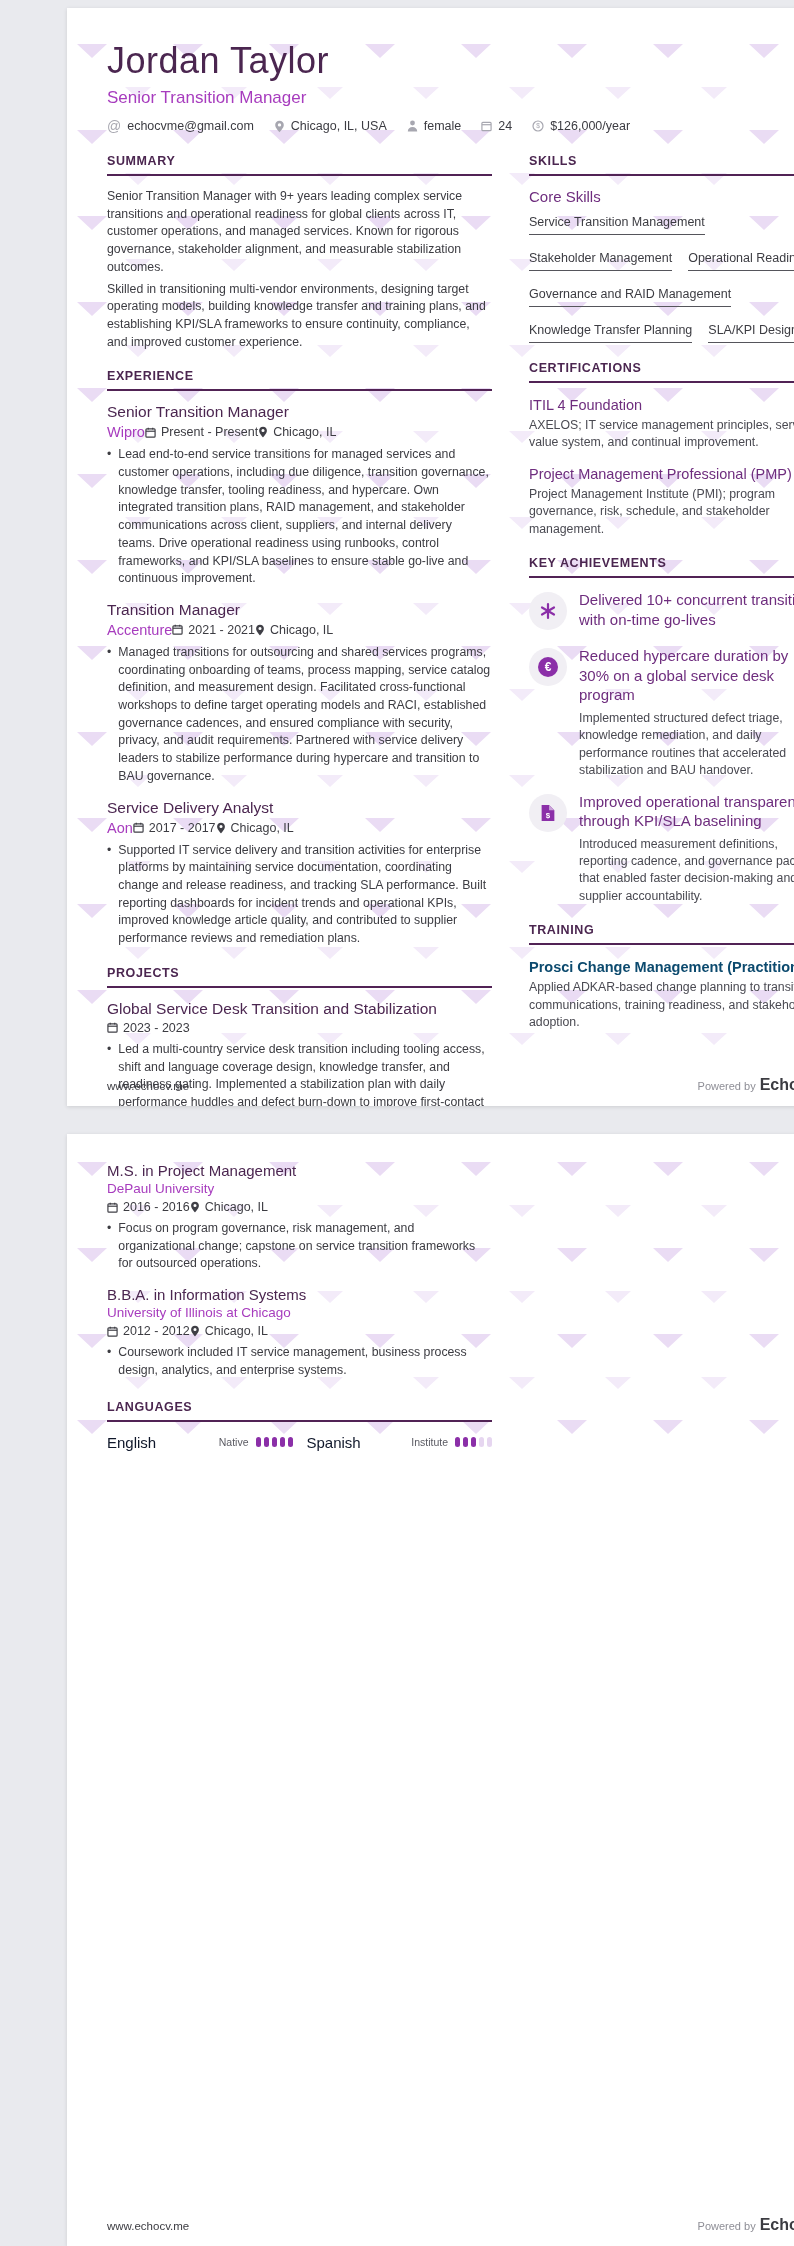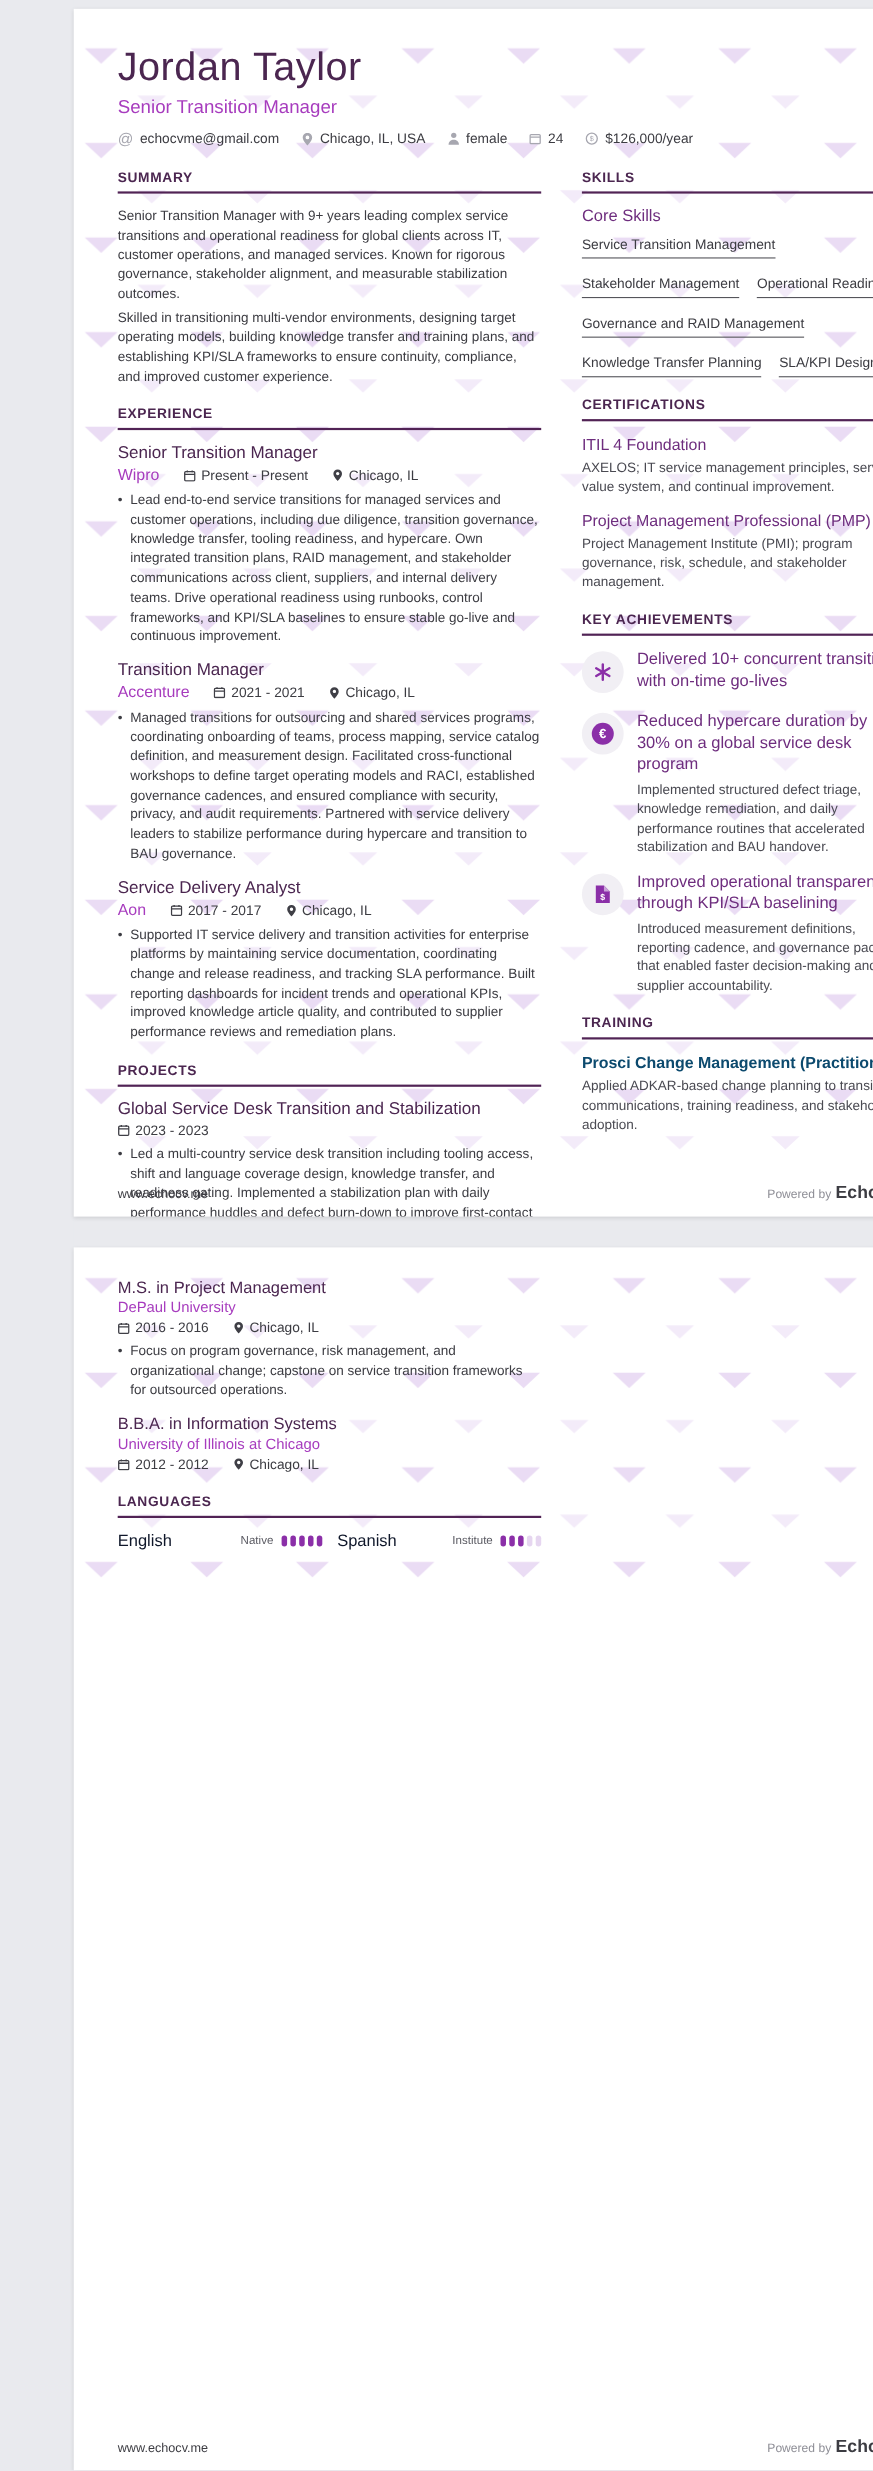--- a/index.html
+++ b/index.html
@@ -24,21 +24,21 @@
   
   .cols { display:grid; grid-template-columns:385px 292px; column-gap:37px; margin-top:20px; align-items:start; }
 
   .section { margin-bottom:18px; }
   .sec-hdr { font-size:12.5px; font-weight:600; letter-spacing:.6px; color:#4b2650; border-bottom:2px solid #512355; padding-bottom:6px; margin-bottom:12px; }
 
   .para { font-size:12.3px; line-height:1.44; color:#3c3c42; margin-bottom:4px; }
 
   .entry { margin-bottom:13px; }
   .entry-role { font-size:15.5px; font-weight:500; color:#4b2650; margin-bottom:3px; }
-  .entry-meta { display:flex; align-items:center; gap:22px; margin-bottom:6px; flex-wrap:wrap; }
+  .entry-meta { display:flex; align-items:center; margin-bottom:6px; flex-wrap:wrap; }
   .company { font-size:14.5px; color:#a73cbe; }
   .meta-item { display:inline-flex; align-items:center; gap:5px; font-size:12.5px; color:#3c3c42; }
   .meta-item svg { display:block; color:#3f3f46; }
   .bullets { list-style:none; }
   .bullets li { display:flex; gap:7px; font-size:12.3px; line-height:1.44; color:#3c3c42; }
   .bullets li::before { content:"•"; color:#3c3c42; flex:0 0 auto; }
 
   
   .skills-group-title { font-size:15px; font-weight:500; color:#6e2d7e; margin-bottom:10px; }
   .chips { display:flex; flex-wrap:wrap; column-gap:26px; row-gap:13px;gap:16px; }
@@ -391,20 +391,23 @@
                 </svg>
               <span>2012 - 2012</span>
             </span>
             <span class="meta-item">
               <svg width="10" height="12" viewBox="0 0 11 13">
                   <path d="M5.5 0.8 C3 0.8 1.2 2.7 1.2 5 C1.2 8 5.5 12.2 5.5 12.2 C5.5 12.2 9.8 8 9.8 5 C9.8 2.7 8 0.8 5.5 0.8 Z M5.5 6.6 A1.7 1.7 0 1 1 5.5 3.2 A1.7 1.7 0 0 1 5.5 6.6 Z" fill="currentColor"></path>
                 </svg>
               <span>Chicago, IL</span>
             </span>
           </div>
+          <ul class="bullets">
+              <li>Coursework included IT service management, business process design, analytics, and enterprise systems.</li>
+            </ul>
         </div>
 
         <section class="section" style="margin-top:20px;">
           <div class="sec-hdr">LANGUAGES</div>
           <div class="lang-row">
             <div class="lang-entry">
               <span class="lang-name">English</span>
               <span class="lang-level">Native</span>
               <span class="dots">
                   <span class="dot on"></span>

